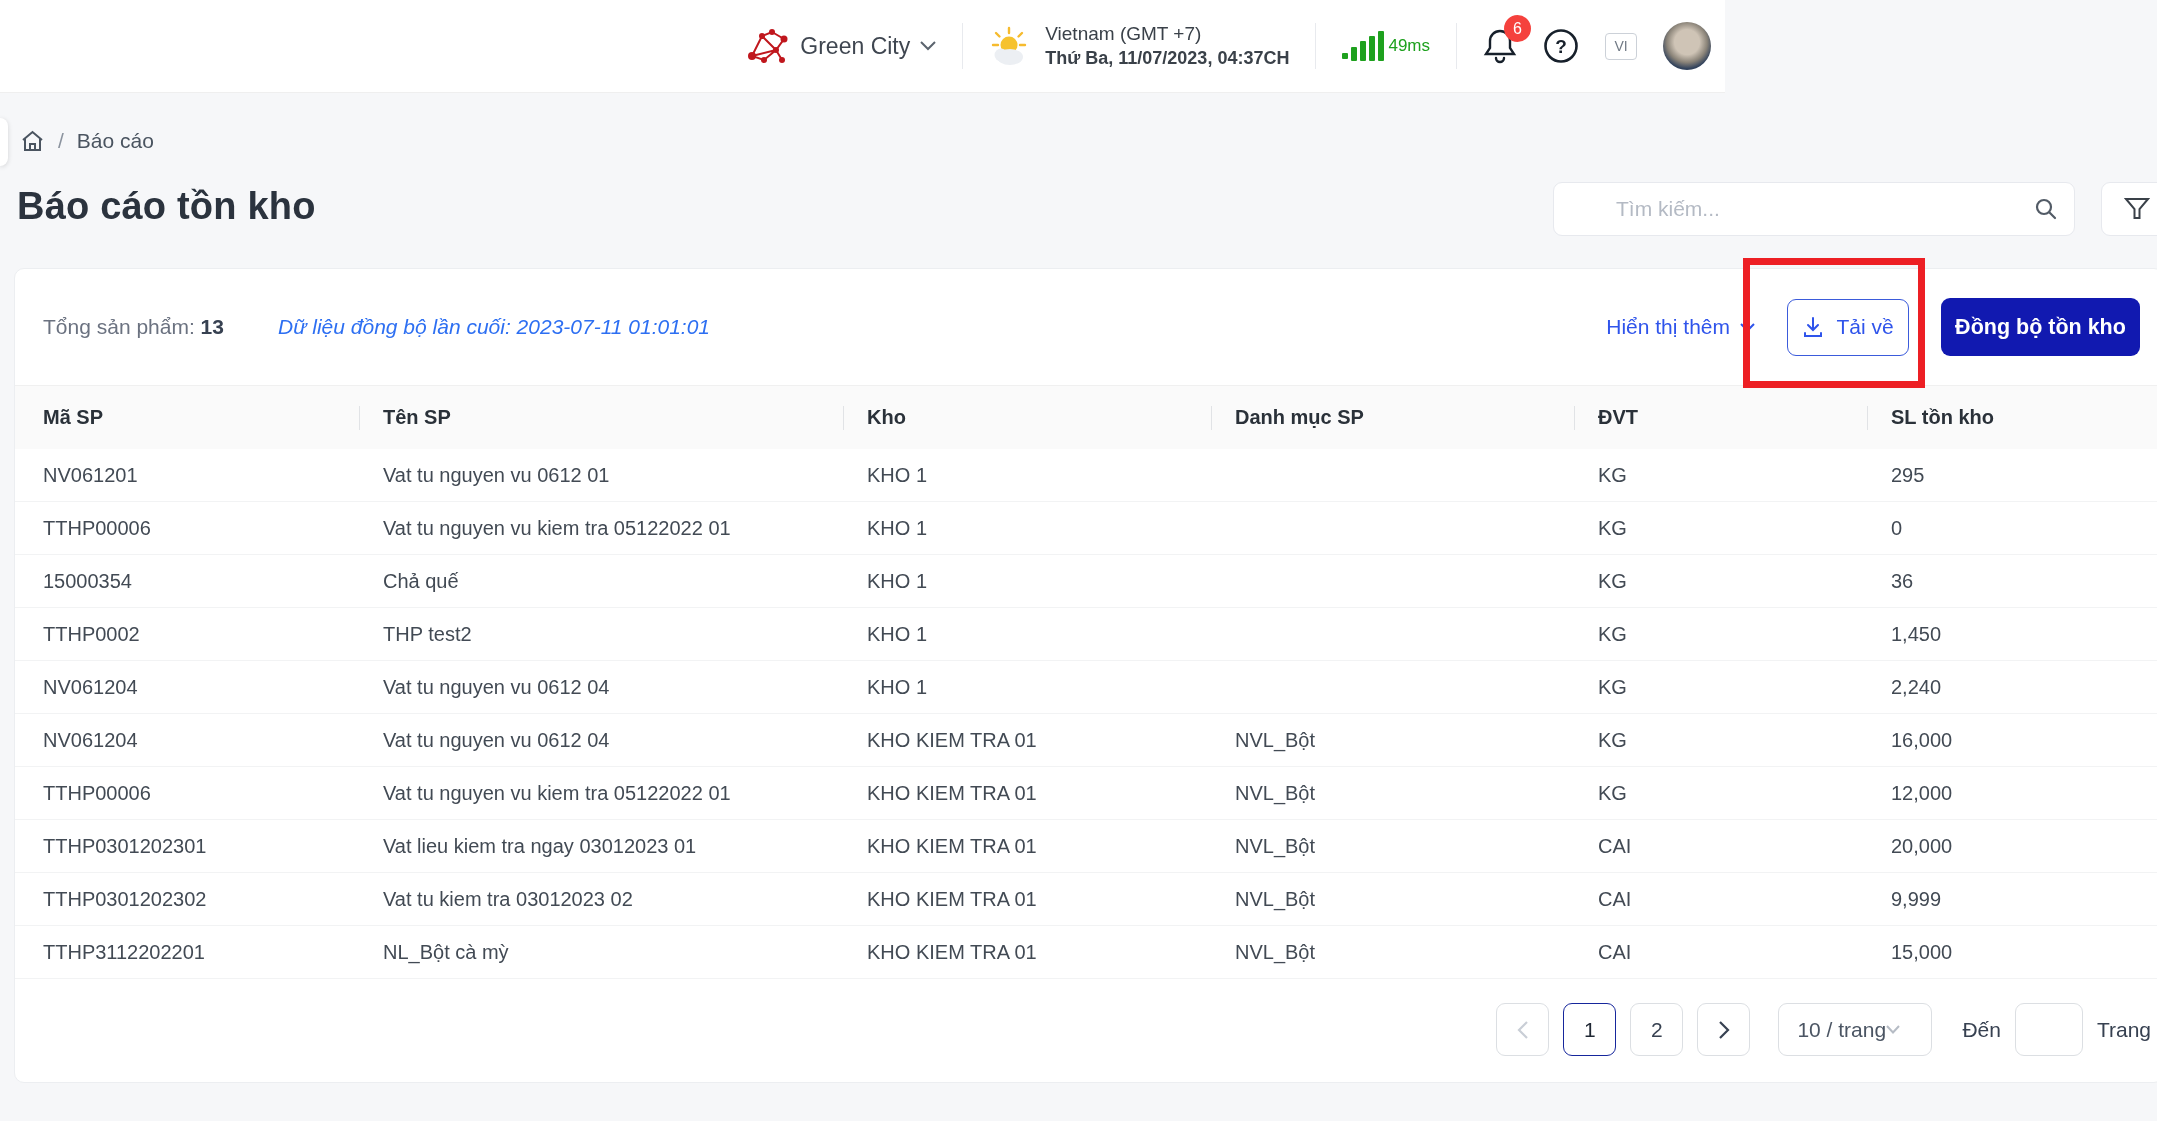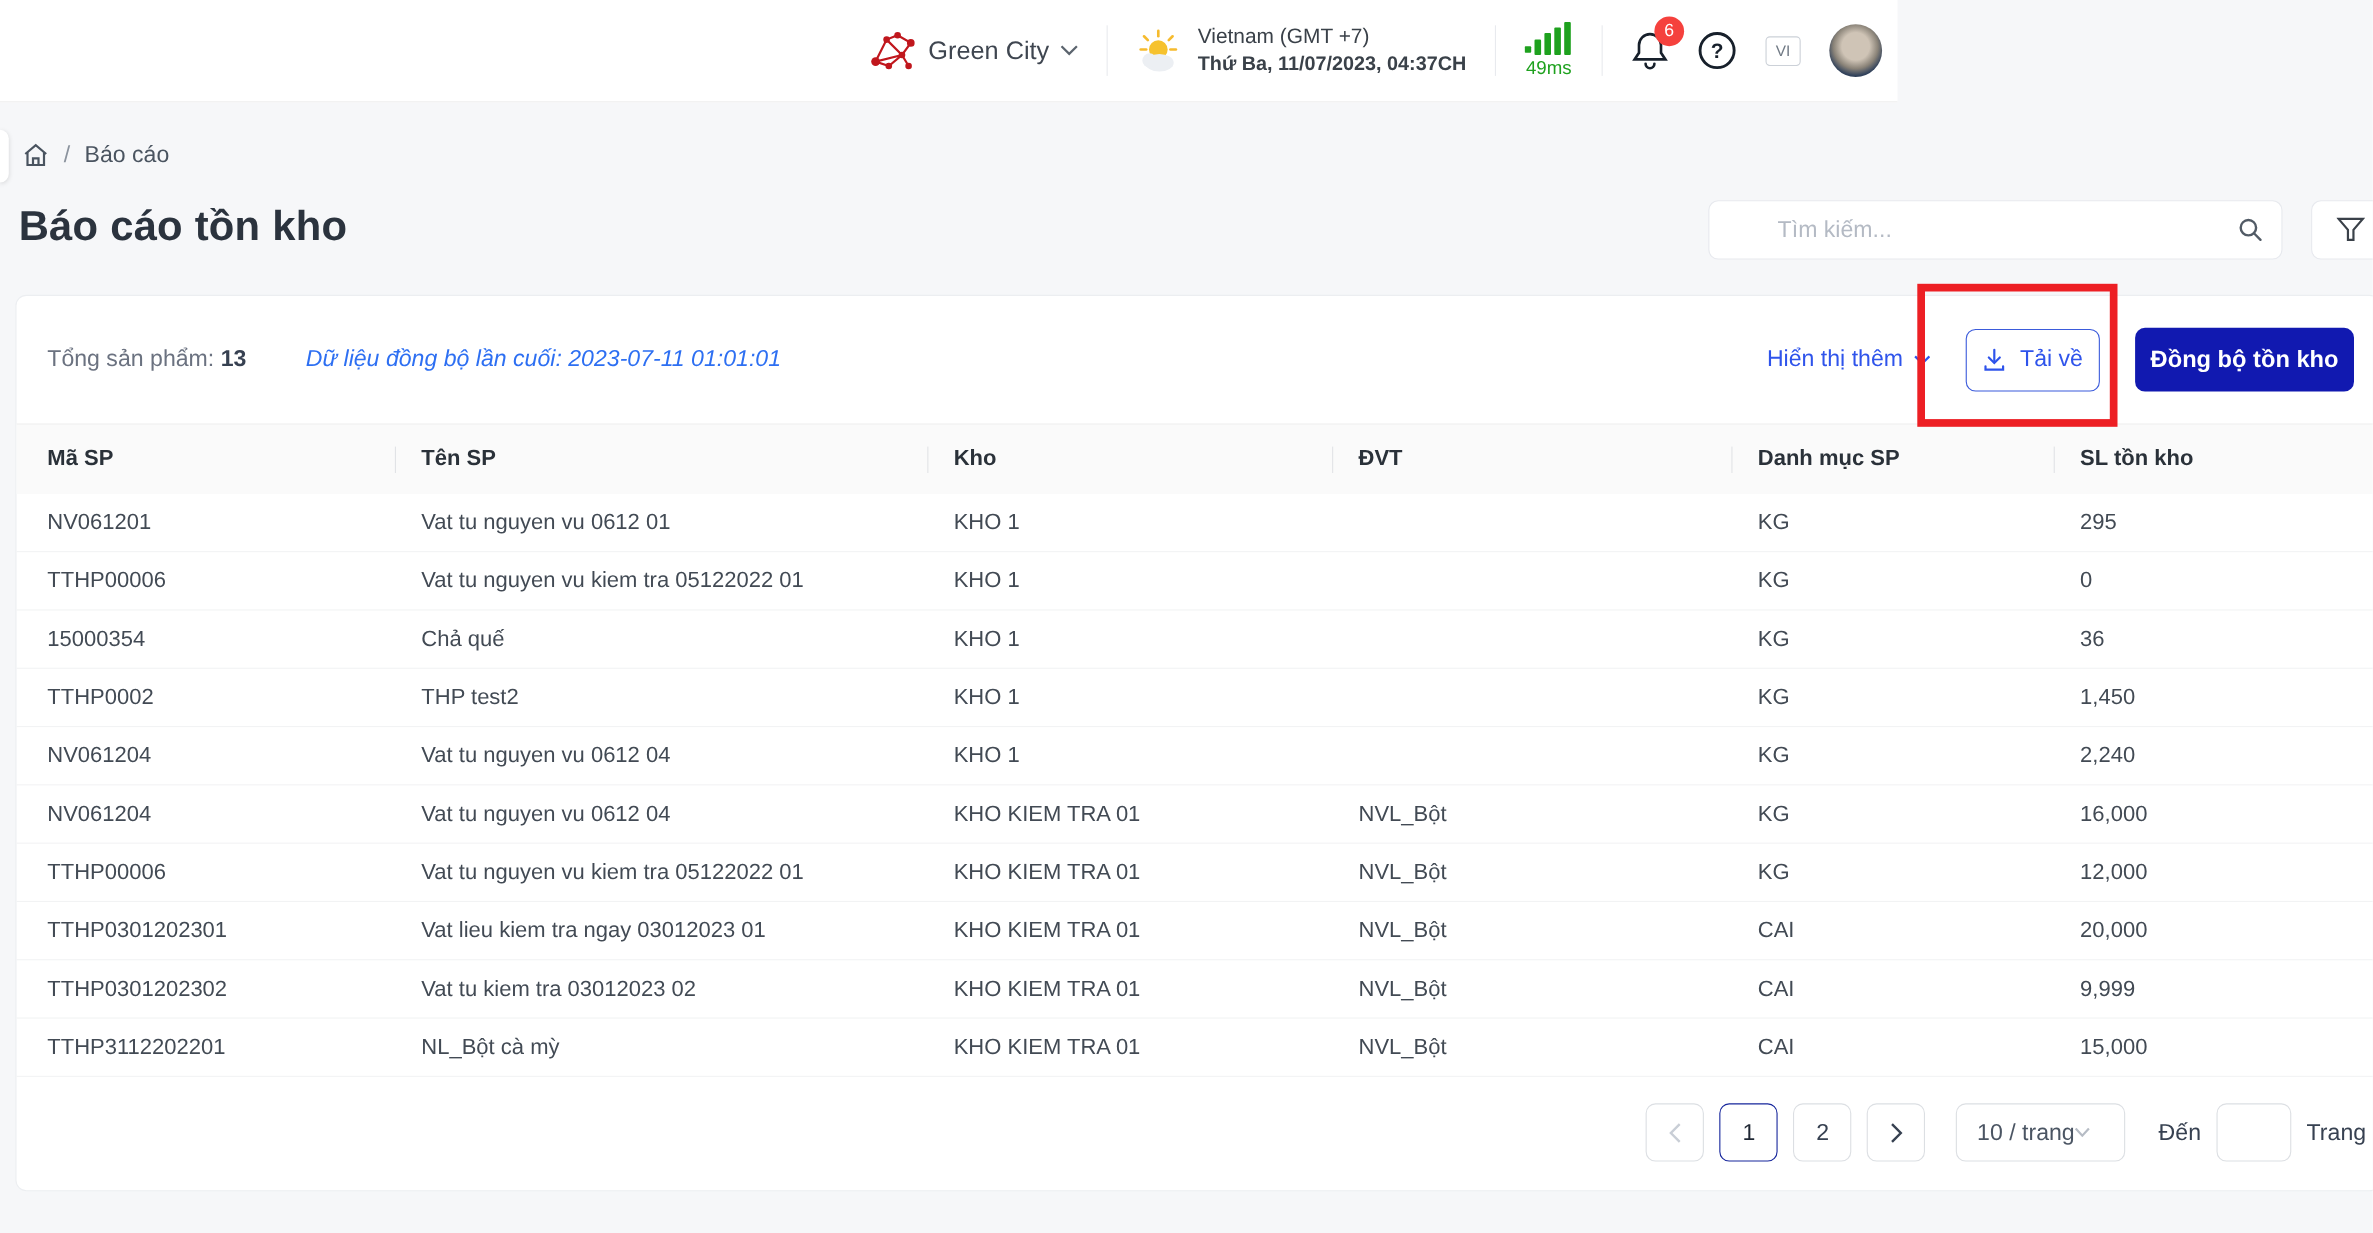--- a/index.html
+++ b/index.html
@@ -18,21 +18,21 @@
     display:flex; align-items:center; justify-content:flex-end;
     padding-right:14px; gap:26px;
   }
   .tb-group { display:flex; align-items:center; gap:10px; cursor:pointer; }
   .company-name { font-size:23px; color:#3f4650; }
   .vdiv { width:1px; height:46px; background:#e8eaee; }
   .locale { display:flex; align-items:center; gap:12px; }
   .locale-lines { display:flex; flex-direction:column; gap:3px;justify-content:flex-end; }
   .locale-region { font-size:19px; color:#3a4149; }
   .locale-date { font-size:18px; font-weight:700; color:#3a4149; }
-  .latency { display:flex; flex-direction:column; align-items:center; gap:2px; }
+  .latency { display:flex; flex-direction:row; align-items:center; gap:2px; }
   .latency-text { font-size:17px; color:#1ea11e; }
   .iconbtn { position:relative; background:none; border:none; cursor:pointer; display:flex; align-items:center; }
   .badge {
     position:absolute; top:-12px; right:-14px; min-width:27px; height:27px;
     background:#f5413d; color:#fff; border-radius:14px; font-size:16px;
     display:flex; align-items:center; justify-content:center; padding:0 4px;
   }
   .lang-box {
     width:32px; height:27px; border:1px solid #ccd1d8; border-radius:4px;
     display:flex; align-items:center; justify-content:center;
@@ -305,22 +305,22 @@
           <span>Tải về</span>
         </button>
         <button class="btn-primary">Đồng bộ tồn kho</button>
       </div>
     </div>
 
     <div class="thead tgrid" id="thead">
         <div class="th">Mã SP</div>
         <div class="th">Tên SP</div>
         <div class="th">Kho</div>
+        <div class="th">Danh mục SP</div>
         <div class="th">ĐVT</div>
-        <div class="th">Danh mục SP</div>
         <div class="th">SL tồn kho</div>
       </div>
     <div id="tbody">
         <div class="trow tgrid">
           <div class="td">NV061201</div>
           <div class="td">Vat tu nguyen vu 0612 01</div>
           <div class="td">KHO 1</div>
           <div class="td"></div>
           <div class="td">KG</div>
           <div class="td">295</div>

